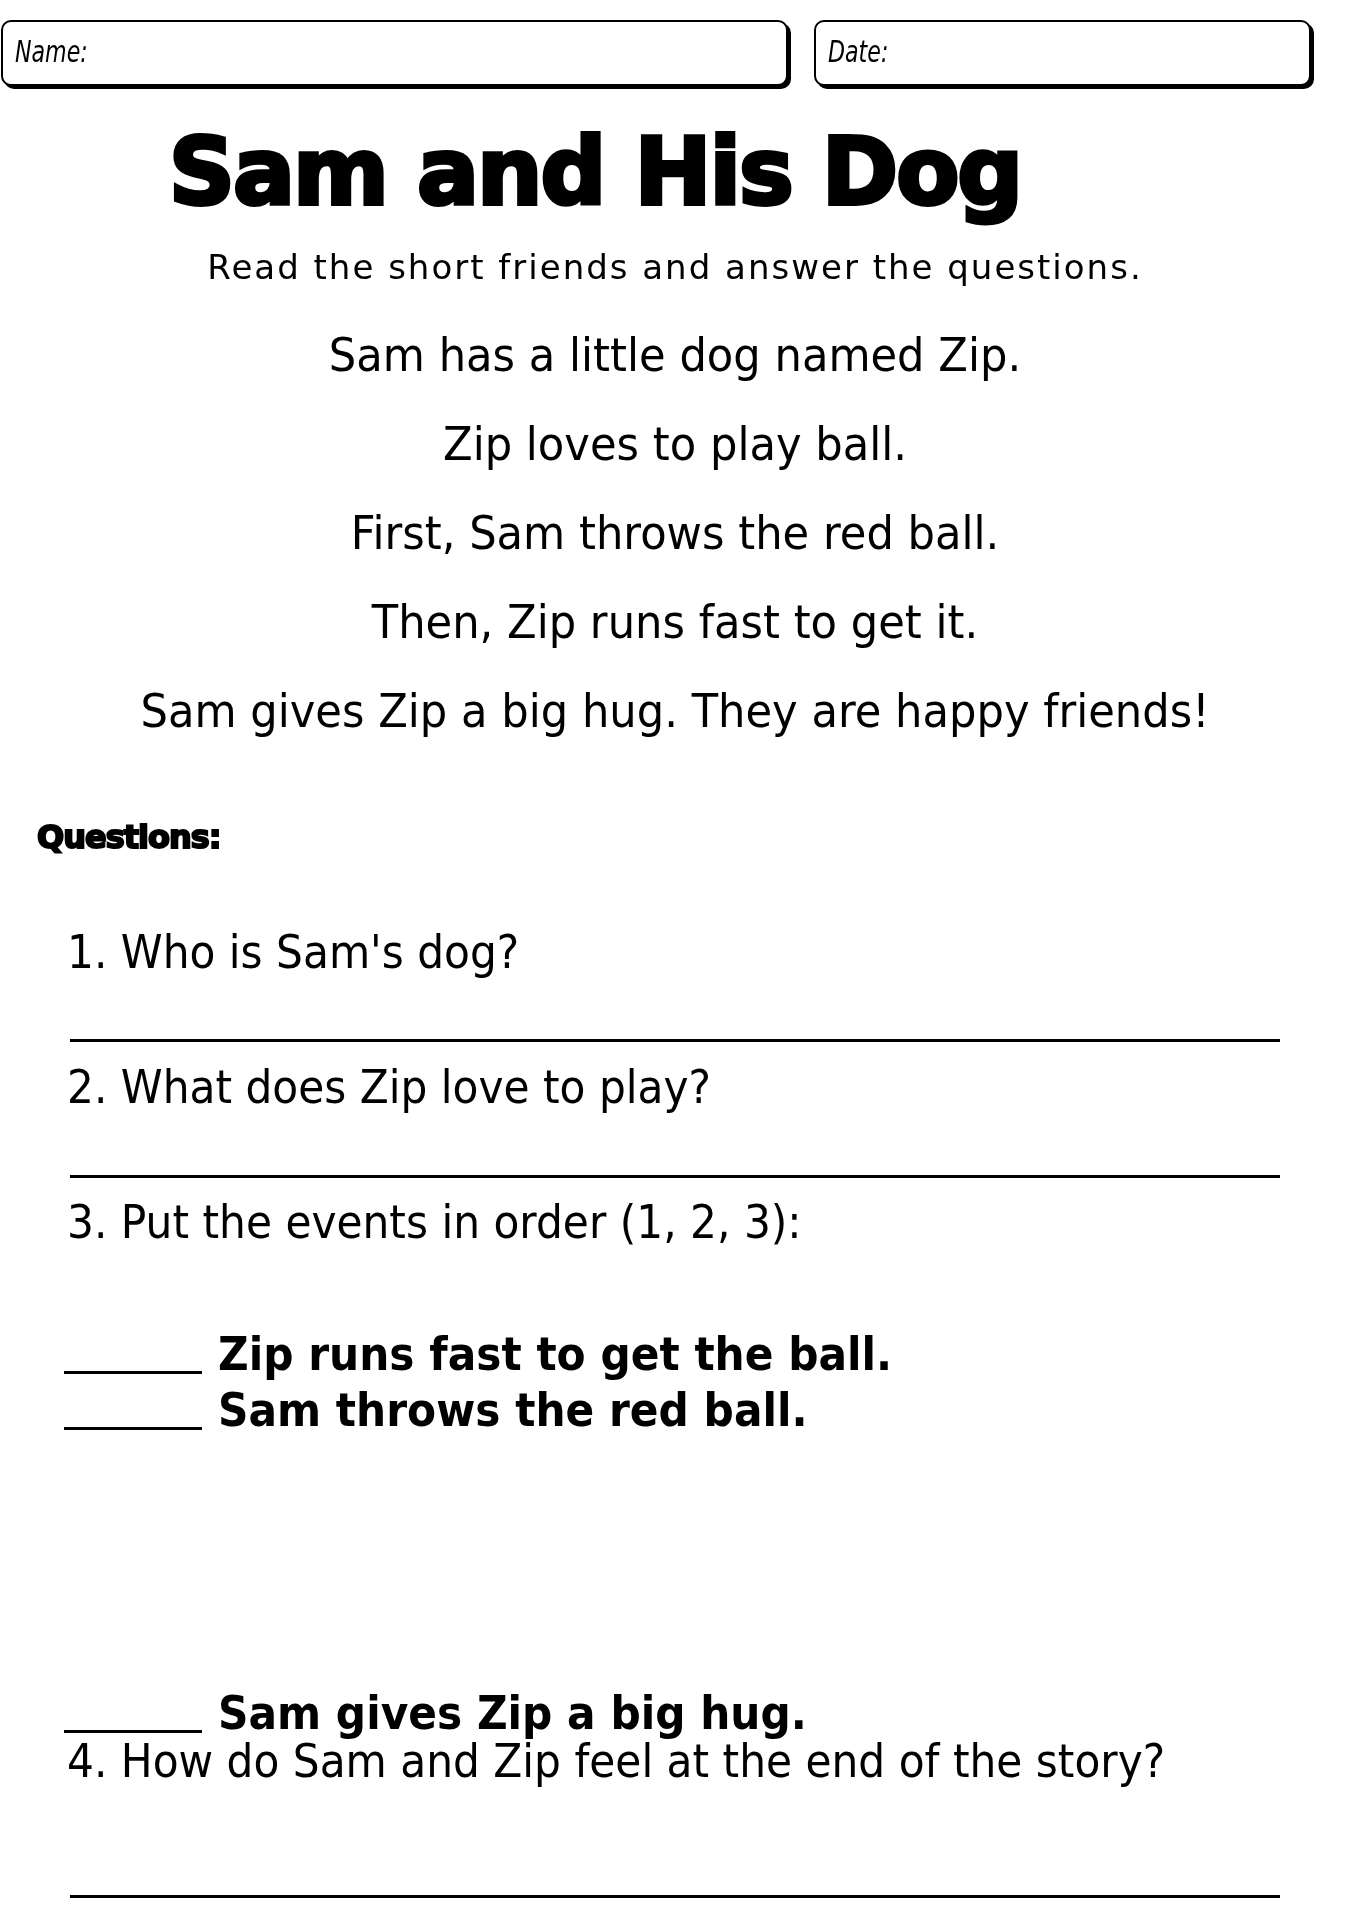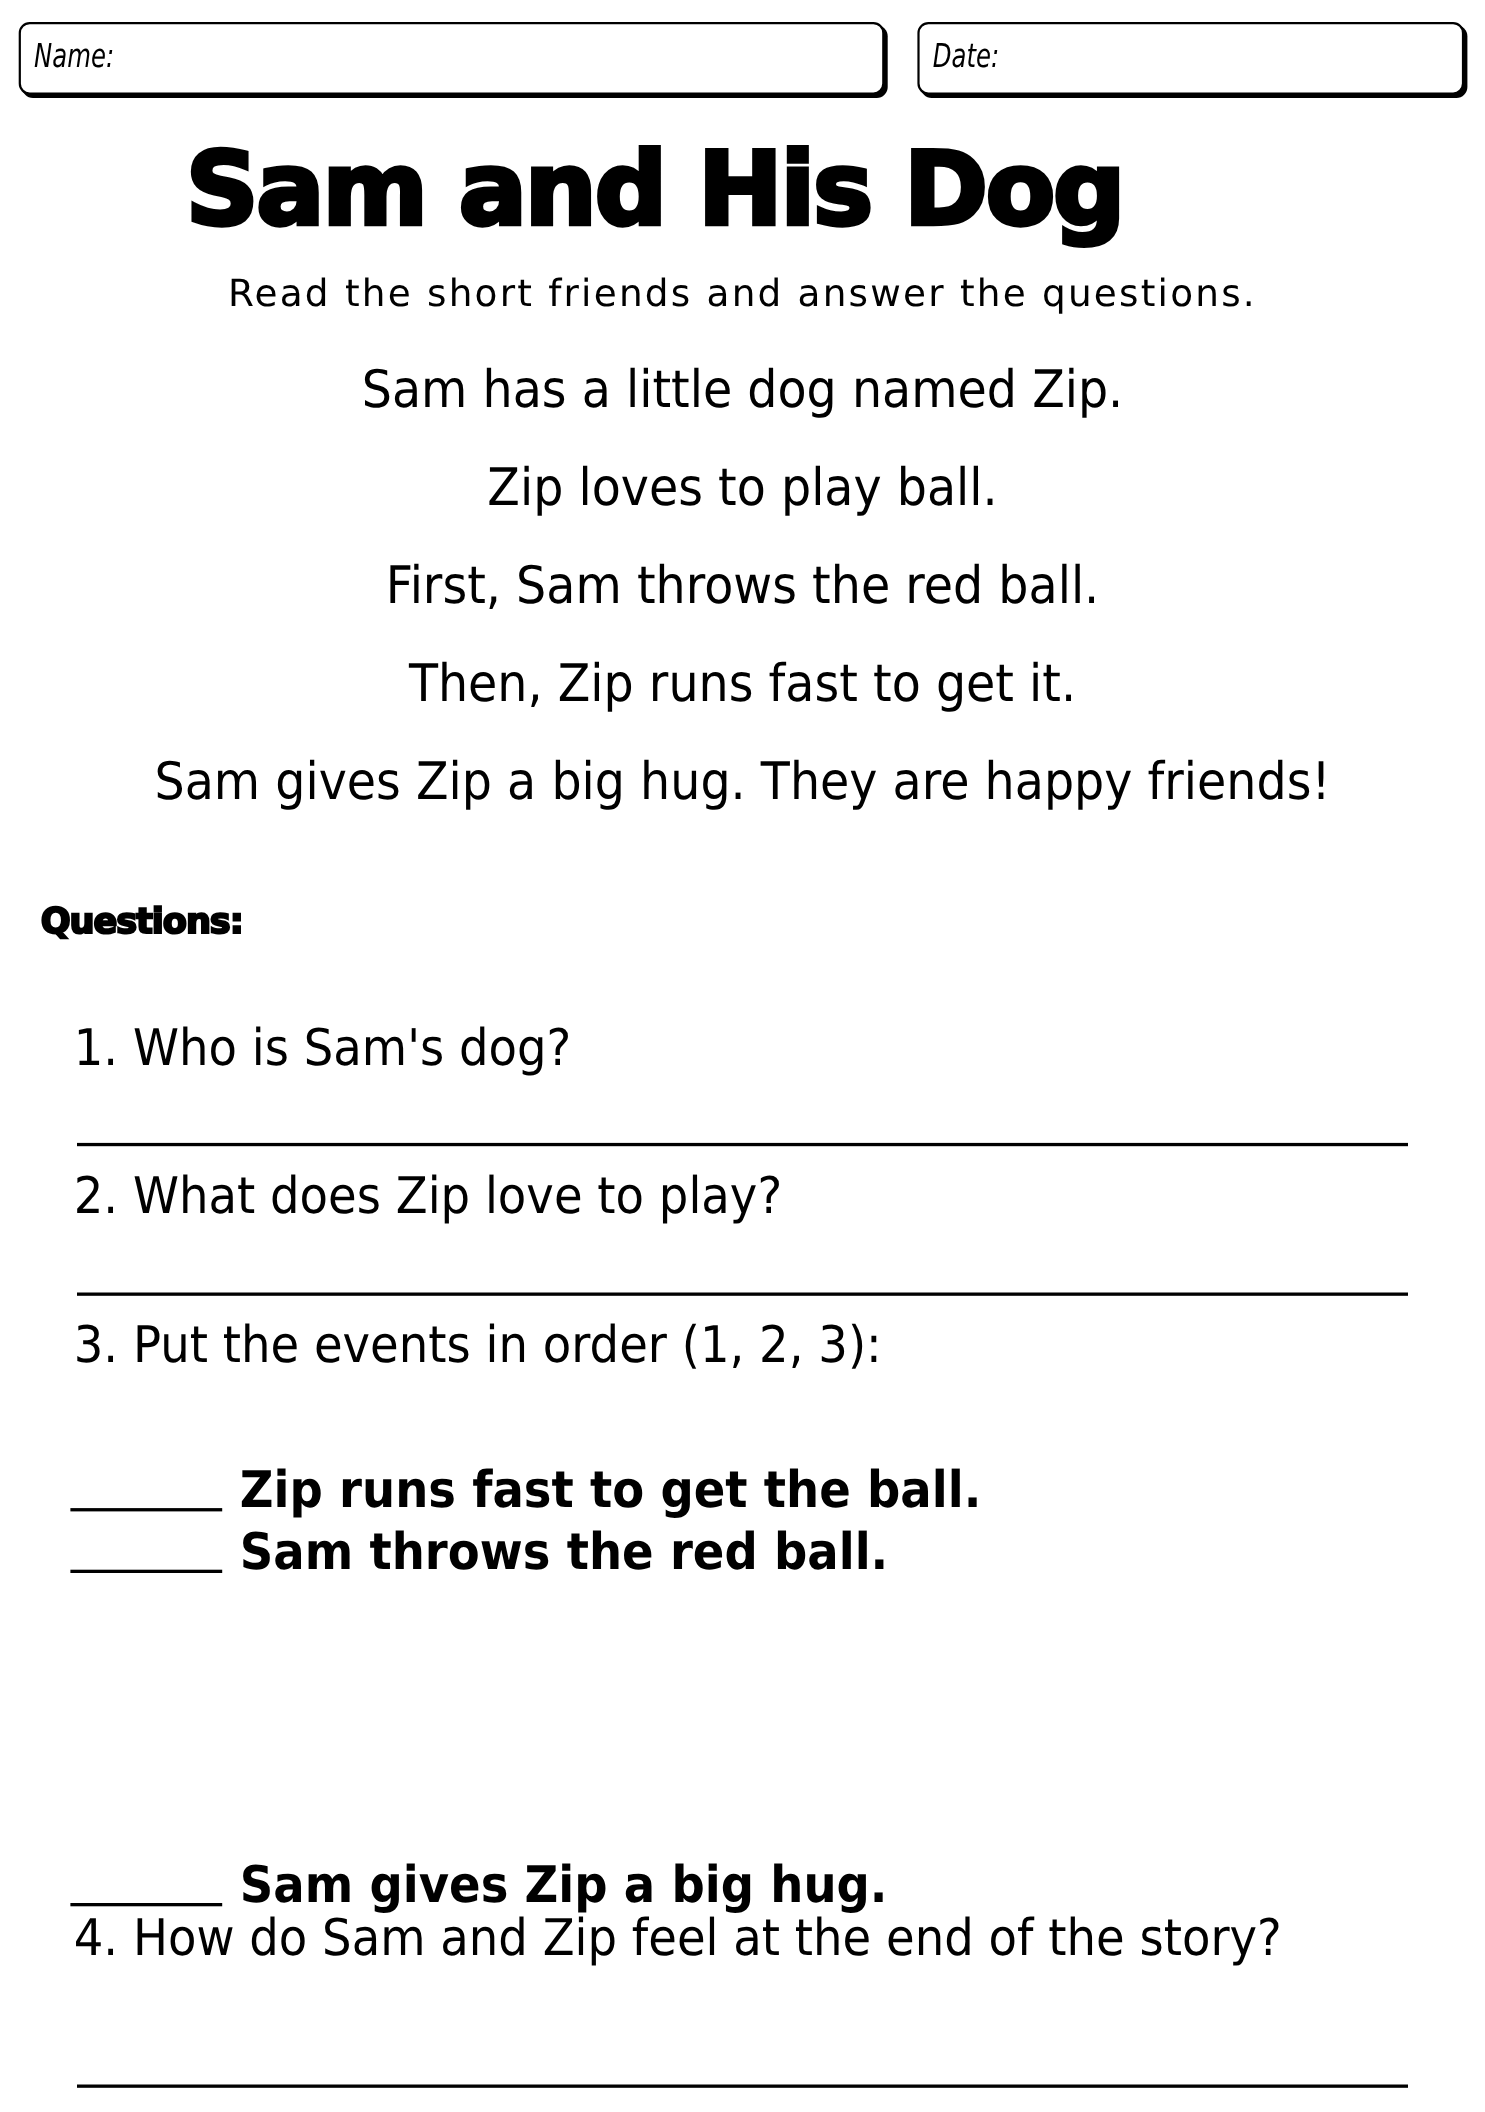--- a/index.html
+++ b/index.html
@@ -2,22 +2,22 @@
 <html><head>
 <meta charset="utf-8">
 <style>
   html,body{margin:0;padding:0;background:#fff;}
   body{width:1350px;height:1920px;position:relative;overflow:hidden;color:#000;
        font-family:"DejaVu Sans","Liberation Sans",sans-serif;}
   .box{position:absolute;border:2.5px solid #000;border-radius:10px;
        box-shadow:3px 3px 0 #000;background:#fff;box-sizing:border-box;}
   .box span{position:absolute;left:12px;top:12px;font-style:italic;font-size:30px;
        font-family:"DejaVu Sans Condensed","DejaVu Sans",sans-serif;transform:scaleX(0.82);transform-origin:left center;}
-  #name-box{left:17px;top:20px;width:787px;height:66px;text-align:center;}
-  #date-box{left:834px;top:20px;width:497px;height:66px;}
+  #name-box{left:1px;top:20px;width:787px;height:66px;text-align:center;}
+  #date-box{left:814px;top:20px;width:497px;height:66px;}
   .title{position:absolute;left:0;width:1190px;top:118px;text-align:center;
        font-family:"DejaVu Sans","Liberation Sans",sans-serif;font-weight:900;font-size:92px;
        letter-spacing:-2px;-webkit-text-stroke:4px #000;line-height:110px;}
   .subtitle{position:absolute;left:0;width:1350px;top:245px;text-align:center;font-size:34px;
        letter-spacing:2px;line-height:44px;}
   .passage{position:absolute;left:0;width:1350px;text-align:center;font-size:47px;line-height:60px;
        font-family:"DejaVu Sans","Liberation Sans",sans-serif;transform:scaleX(0.92);}
   .qhead{position:absolute;left:37px;top:818px;font-size:32px;font-weight:900;
        -webkit-text-stroke:2px #000;letter-spacing:-1px;}
   .q{position:absolute;left:67px;font-size:46px;line-height:60px;transform:scaleX(0.92);transform-origin:left center;white-space:nowrap;}

